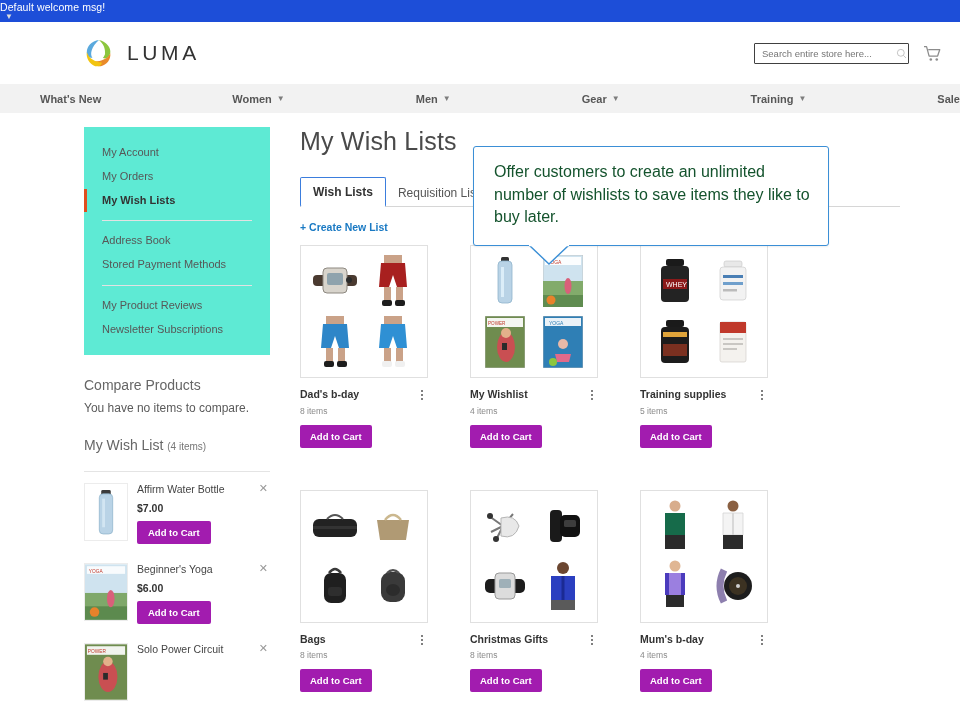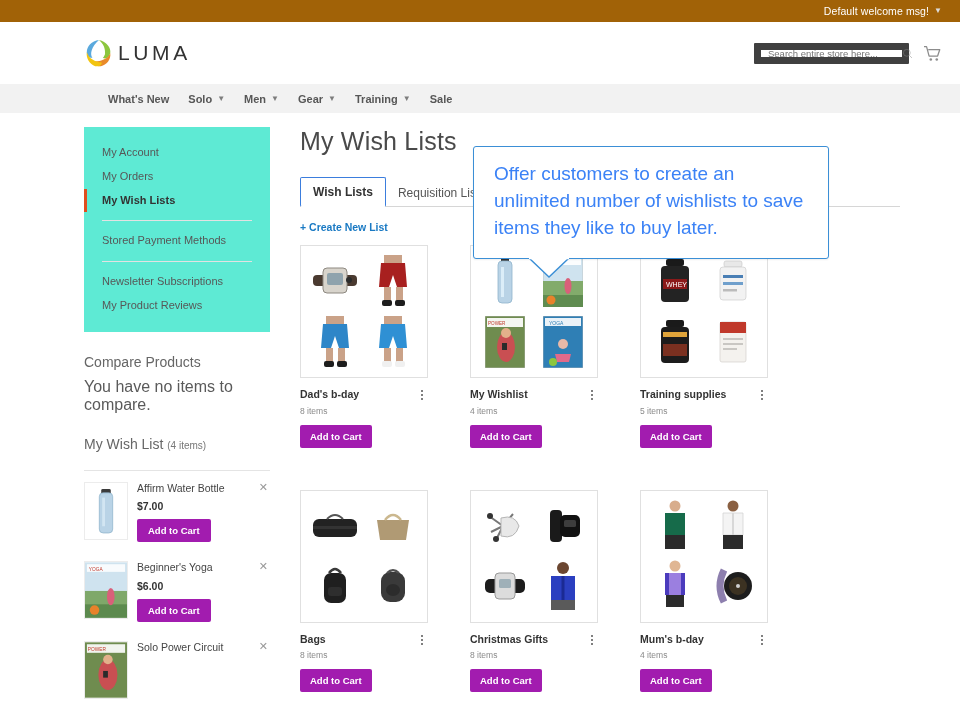--- a/index.html
+++ b/index.html
@@ -7,65 +7,66 @@
   body {
     width: 960px; height: 704px;
     font-family: "Liberation Sans", sans-serif;
     background: #ffffff;
     color: #333;
     overflow: hidden;
     position: relative;
   }
   
   .welcome-bar {
-    height: 22px; background: #a16207;
-    display:flex; align-items:center; justify-content:flex-end;
+    height: 22px; background: #1d4ed8;
+    display:flex; justify-content:flex-end;
     padding-right: 18px;
+    flex-direction: column;
   }
   .welcome-text { color:#ffffff; font-size:10.5px; letter-spacing:.1px; }
   .caret-dn { display:inline-block; margin-left:5px; font-size:8px; color:#dcdcdc; position:relative; top:-1px;}
 
   
   .header { height: 62px; background:#fff; display:flex; align-items:center; padding: 0 18px 0 84px; }
-  .logo-wrap { display:flex; align-items:center; gap:4px; }
+  .logo-wrap { display:flex; align-items:center; gap:13px; }
   .logo-mark { width: 30px; height: 30px; position:relative; }
   .logo-mark svg { display:block; }
   .logo-text { font-size: 21px; letter-spacing: 3.6px; color:#333; font-weight:400;}
   .header-right { margin-left:auto; display:flex; align-items:center; gap:14px; }
   .search-box {
-    width: 155px; height: 21px; border:7px solid #404040; background:#fff;
+    width: 155px; height: 21px; border:1px solid #404040; background:#fff;
     display:flex; align-items:center; padding: 0 5px; border-radius:1px;
   }
   .search-box input {
     border:none; outline:none; flex:1; font-size:9.5px; color:#858585;
     font-family:"Liberation Sans", sans-serif; background:transparent;
   }
   .search-ico { width:11px; height:11px; flex:none; opacity:.55;}
   .cart-ico { width:19px; height:17px; opacity:.75; }
 
   
-  .mainnav { height: 29px; background:#f2f2f2; display:flex; align-items:center; padding-left:108px; gap:19px; }
+  .mainnav { height: 29px; background:#f2f2f2; display:flex; align-items:center; padding-left:40px; gap:19px;justify-content:space-between; }
   .nav-item { font-size:11px; font-weight:bold; color:#575757; display:flex; align-items:center; gap:5px; cursor:pointer;}
   .nav-item .chev { font-size:8px; font-weight:normal; color:#7d7d7d; }
 
   
   .page { display:flex; padding-top:14px; }
   .sidebar { width: 186px; margin-left:84px; flex:none; }
   .content { flex:1; padding-left: 30px; padding-right: 60px; }
 
   
   .acct-nav { background:#5eead4; padding: 14px 0 14px 0; }
   .acct-item { font-size:11px; color:#575757; padding: 5px 0 5px 18px; cursor:pointer; line-height:1.25; }
   .acct-item.active { font-weight:bold; color:#333; border-left:3px solid #e04e1e; padding-left:15px;}
   .acct-sep { height:1px; background:#e2e2e2; margin: 8px 18px; }
 
   .side-block { margin-top: 22px; }
   .side-title { font-size:14px; color:#666; font-weight:400; padding-bottom:8px; }
   .side-title .cnt { font-size:10px; color:#777; }
-  .side-note { font-size:16px; color:#5a5a5a; }
+  .side-note { font-size:12px; color:#5a5a5a; }
   .side-hr { height:1px; background:#e4e4e4; margin:10px 0 0 0;}
 
   .wl-item { display:flex; gap:9px; padding: 11px 0 8px 0; position:relative; }
   .wl-thumb { width: 44px; height:58px; flex:none; border:1px solid #ececec; background:#fff; overflow:hidden;}
   .wl-thumb svg, .wl-thumb div { display:block; width:100%; height:100%; }
   .wl-info { flex:1; min-width:0; }
   .wl-name { font-size:10.5px; color:#444; line-height:1.3; }
   .wl-price { font-size:10.5px; font-weight:bold; color:#333; margin-top:5px; }
   .wl-x { position:absolute; right:2px; top:11px; font-size:11px; color:#999; cursor:pointer; line-height:1;}
   .btn-cart {
@@ -103,21 +104,21 @@
   .card-count { font-size:8.5px; color:#8a8a8a; margin-top:5px; }
   .card .btn-cart { margin-top:9px; padding:6px 10px; }
 
   
   .callout {
     position:absolute; left:473px; top:146px; width:356px;
     background:#fff; border:1px solid #3b8fd6; border-radius:3px;
     padding:14px 16px 16px 20px; box-shadow:0 1px 2px rgba(0,0,0,.07);
     z-index:50;
   }
-  .callout-text { font-size:19px; line-height:1.42; color:#3b82f6; }
+  .callout-text { font-size:16px; line-height:1.42; color:#14532d; }
   .callout-tail, .callout-tail-fill { position:absolute; left:55px; width:40px; height:20px; }
   .callout-tail { bottom:-20px; }
 </style>
 </head>
 <body>
 
 <div class="welcome-bar">
   <span class="welcome-text">Default welcome msg!</span>
   <span class="caret-dn">▼</span>
 </div>
@@ -149,21 +150,21 @@
       <circle cx="16" cy="17" r="1.5" fill="#666"></circle>
     </svg>
   </div>
 </div>
 
 <div class="mainnav">
   <div class="nav-item">
       <span>What's New</span>
     </div>
   <div class="nav-item">
-      <span>Solo</span>
+      <span>Women</span>
       <span class="chev">▼</span>
     </div>
   <div class="nav-item">
       <span>Men</span>
       <span class="chev">▼</span>
     </div>
   <div class="nav-item">
       <span>Gear</span>
       <span class="chev">▼</span>
     </div>
@@ -177,24 +178,25 @@
 </div>
 
 <div class="page">
 
   <div class="sidebar">
     <div class="acct-nav">
       <div class="acct-item">My Account</div>
       <div class="acct-item">My Orders</div>
       <div class="acct-item active">My Wish Lists</div>
       <div class="acct-sep"></div>
+      <div class="acct-item">Address Book</div>
       <div class="acct-item">Stored Payment Methods</div>
       <div class="acct-sep"></div>
+      <div class="acct-item">My Product Reviews</div>
       <div class="acct-item">Newsletter Subscriptions</div>
-      <div class="acct-item">My Product Reviews</div>
     </div>
 
     <div class="side-block">
       <div class="side-title">Compare Products</div>
       <div class="side-note">You have no items to compare.</div>
     </div>
 
     <div class="side-block">
       <div class="side-title">
         <span>My Wish List</span>

